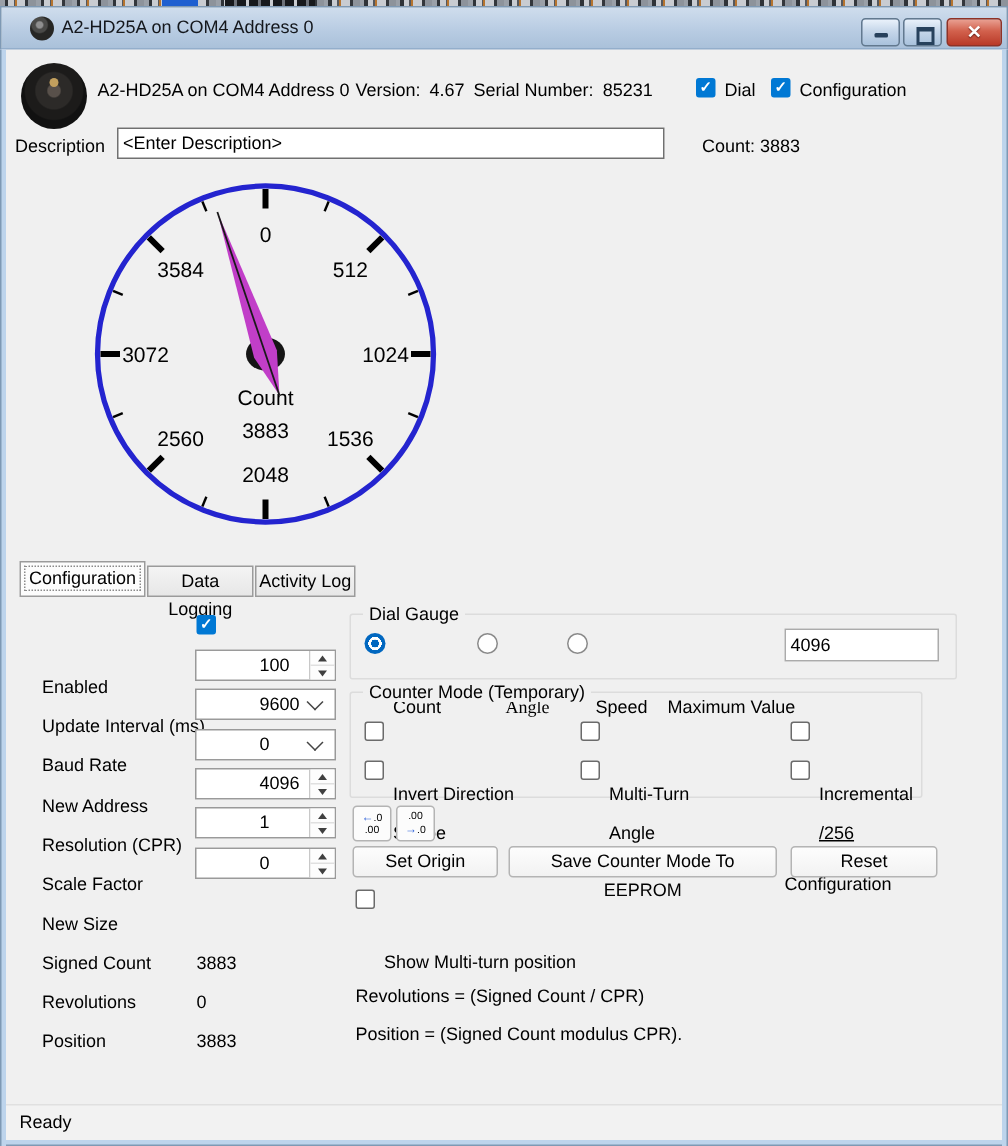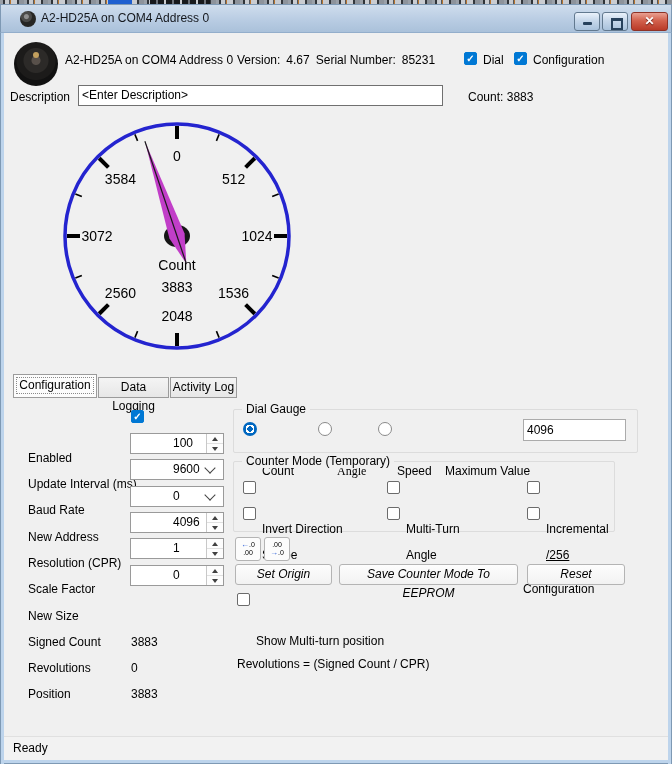--- a/index.html
+++ b/index.html
@@ -68,21 +68,21 @@
   
   .tab{box-sizing:border-box;border:1px solid #9b9b9b;background:linear-gradient(#f4f4f4,#e7e7e7);
     text-align:center;}
   .tab span{display:block;line-height:19px;}
   .tab.active{background:#fcfcfc;z-index:2;}
   .tab.active span{outline:1px dotted #8a8a8a;outline-offset:-3px;line-height:21px;}
 
   
   .btn{box-sizing:border-box;border:1px solid #b4b4b4;border-radius:3px;background:linear-gradient(#fdfdfd,#f2f2f2);
     text-align:center;}
-  .btn span{display:block;line-height:19px;font-style:italic;}
+  .btn span{display:block;line-height:19px;}
   .decbtn{box-sizing:border-box;border:1px solid #b4b4b4;border-radius:3px;background:#fcfcfc;
     font-size:7px;line-height:8px;text-align:center;padding-top:3px;}
   .decbtn .arr{color:#2b5fd9;font-size:8px;}
 
   .static{line-height:16px;white-space:nowrap;margin-top:40px;}
   svg text{font-family:"Liberation Sans", sans-serif;}
 </style>
 </head>
 <body>
 
@@ -287,17 +287,18 @@
   <div class="abs btn" style="left:339px;top:564px;width:179px;height:21px;">
       <span>Save Counter Mode To EEPROM</span>
     </div>
   <div class="abs btn" style="left:527px;top:564px;width:98px;height:21px;">
       <span>Reset</span>
     </div>
 
   <span class="abs cb" style="left:237px;top:593px;"></span>
   <span class="abs static" style="left:256px;top:593px;">Show Multi-turn position</span>
   <span class="abs static" style="left:237px;top:616px;">Revolutions = (Signed Count / CPR)</span>
+  <span class="abs static" style="left:237px;top:641px;">Position = (Signed Count modulus  CPR).</span>
 
   <div class="abs statusbar">
     <span>Ready</span>
   </div>
 </div>
 
 </body></html>

